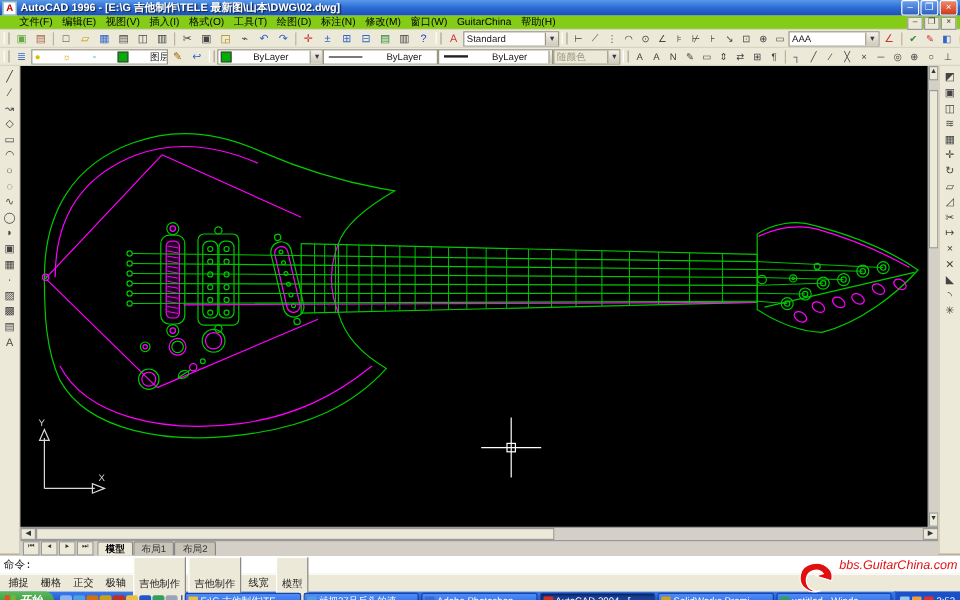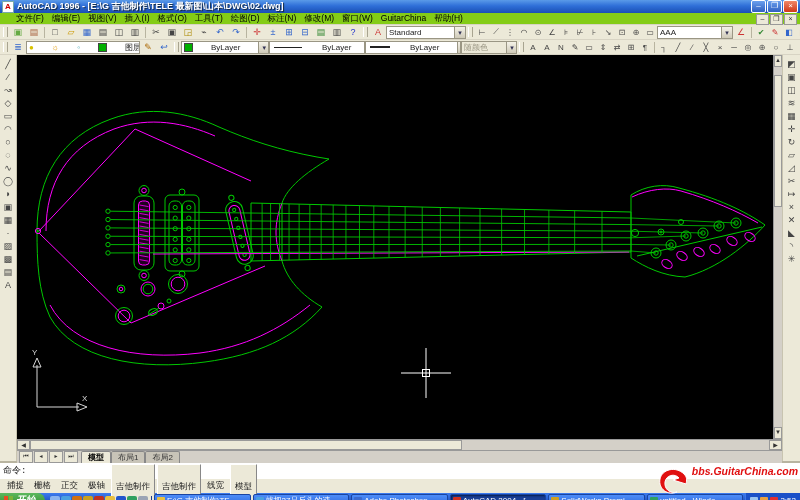--- a/index.html
+++ b/index.html
@@ -85,21 +85,21 @@
   .taskbtn.active{background:#1a3f96;box-shadow:inset 1px 1px 2px #071f50}
   .tkic{width:8px;height:8px;border-radius:1px;flex:none}
   .tray{margin-left:auto;height:15px;background:#1a50c8;border-left:1px solid #3c78e8;display:flex;
         align-items:center;gap:2px;padding:0 4px;flex:none}
   .trayic{width:8px;height:8px;border-radius:1px}
   .clock{color:#fff;font-size:8px}
   .watermark{position:absolute;right:2px;bottom:1px;z-index:60;text-align:left;display:flex;
              align-items:flex-start;gap:2px;pointer-events:none}
   .wm-name{font-size:21px;font-weight:bold;color:#e01010;letter-spacing:1px;line-height:20px;
      text-shadow:-1px -1px 0 #fff,1px -1px 0 #fff,-1px 1px 0 #fff,1px 1px 0 #fff}
-  .wm-url{font-size:10.5px;font-weight:bold;color:#e01010;font-style:italic;
+  .wm-url{font-size:10.5px;font-weight:normal;color:#e01010;font-style:italic;
      text-shadow:-1px -1px 0 #fff,1px -1px 0 #fff,-1px 1px 0 #fff,1px 1px 0 #fff}
 </style>
 </head>
 <body>
 
 <div class="titlebar">
   <div class="app-ico">A</div>
   <div class="title-text">AutoCAD 1996 - [E:\G 吉他制作\TELE 最新图\山本\DWG\02.dwg]</div>
   <div class="winbtns">
     <div class="wbtn">–</div>

